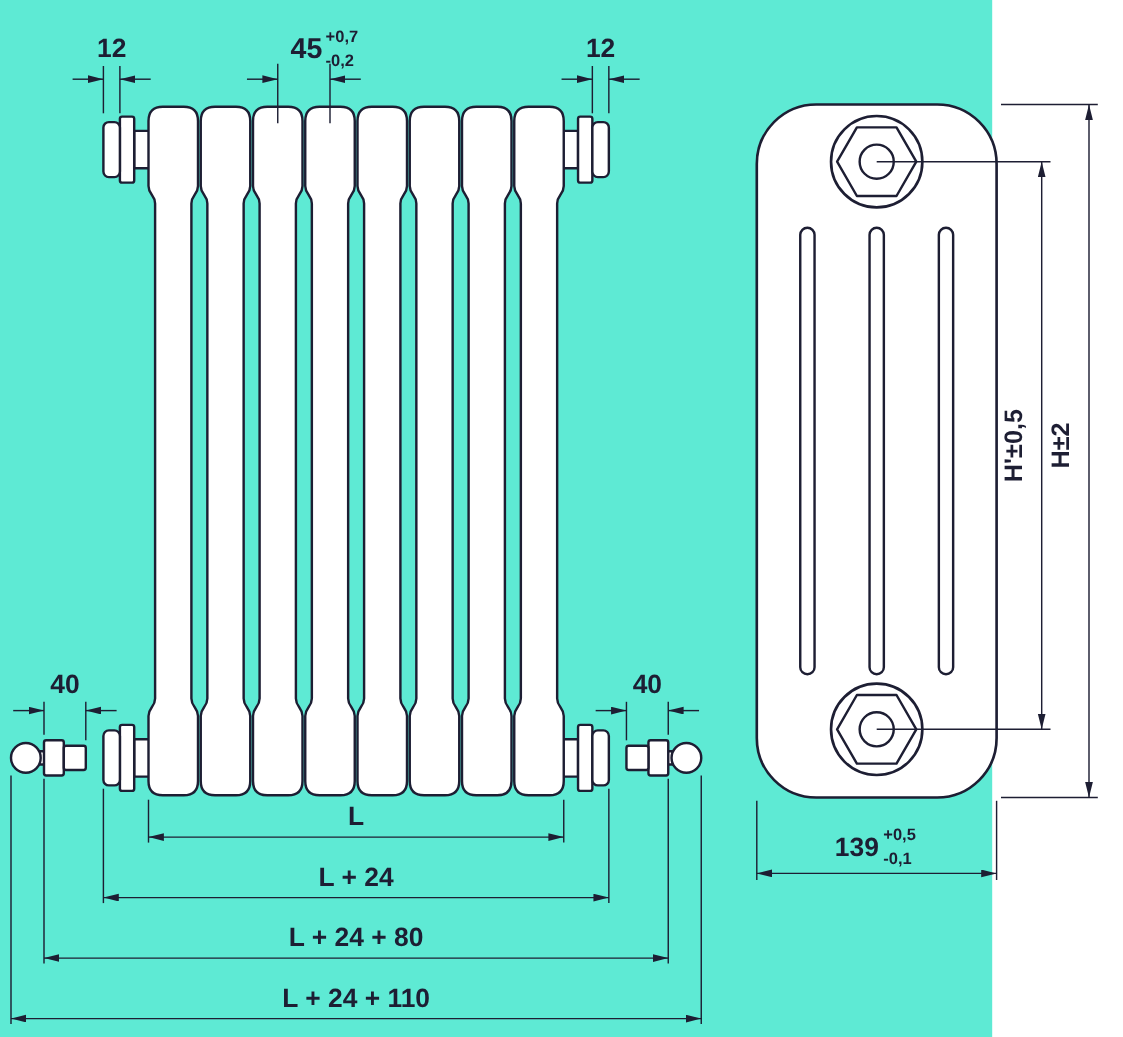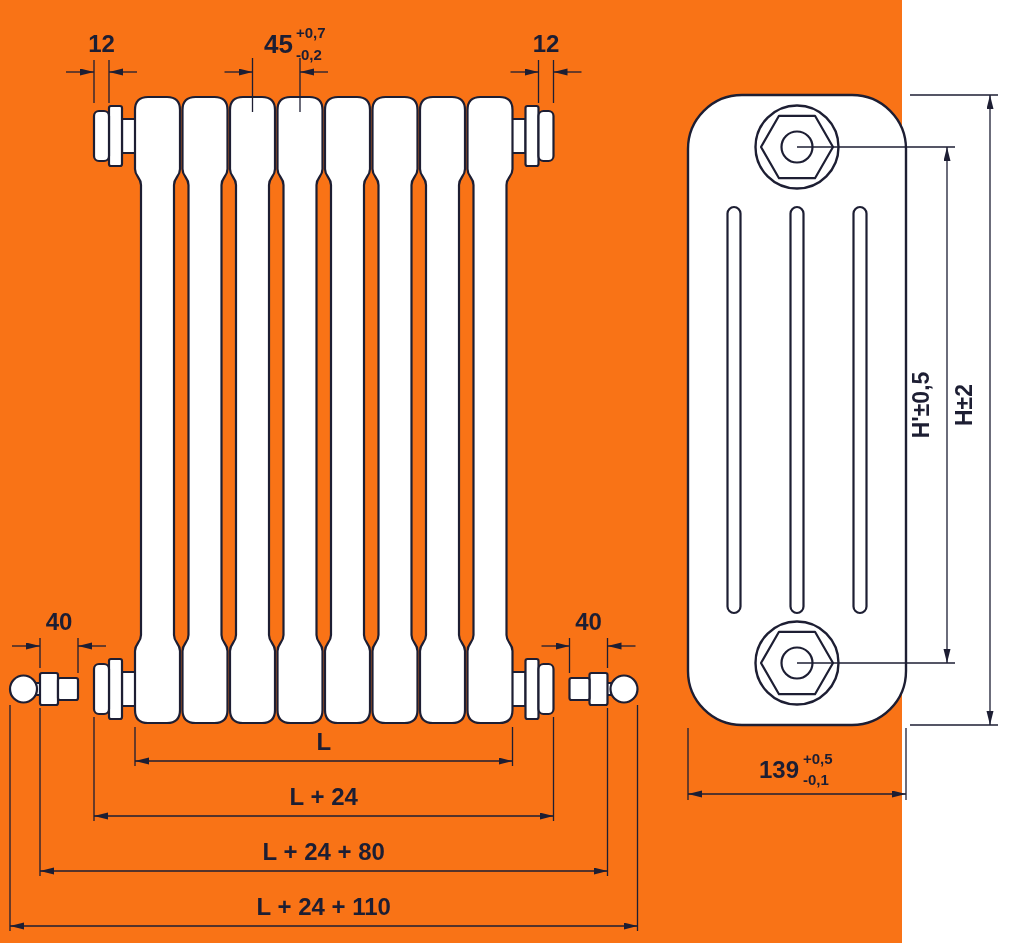--- a/index.html
+++ b/index.html
@@ -1,17 +1,17 @@
 <!DOCTYPE html>
 <html style="--line: #1d1e33;"><head>
 <meta charset="utf-8">
 <style>
   :root { --line: #1d1e33; }
   html,body { margin:0; padding:0; background:#ffffff; }
-  .stage { position:relative; width:902px; height:943px; background:#f97316; }
+  .stage { position:relative; width:902px; height:943px; background:#5eead4; }
   svg { display:block; }
   svg text {
     font-family: "Liberation Sans", sans-serif;
     font-weight: bold;
     fill: var(--line);
   }
   .outline { fill:#ffffff; stroke:var(--line); stroke-width:2.2; stroke-linejoin:round; }
   .outline-thick { fill:#ffffff; stroke:var(--line); stroke-width:2.4; stroke-linejoin:round; }
   .thin { stroke:var(--line); stroke-width:1.3; fill:none; }
   .dim-text { font-size:24px; }

